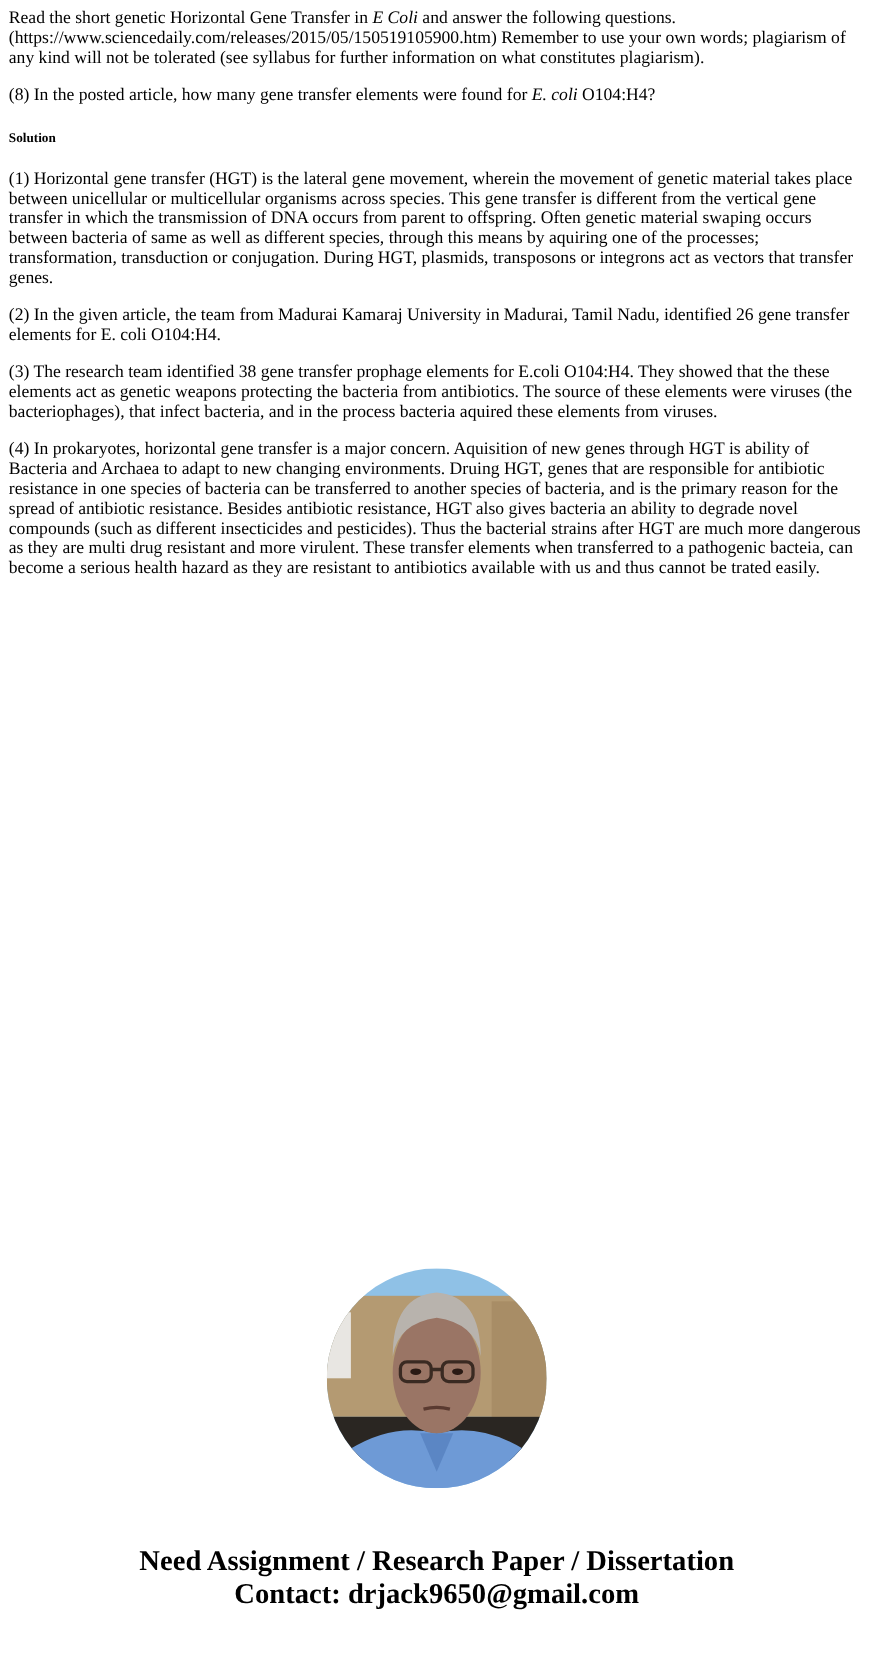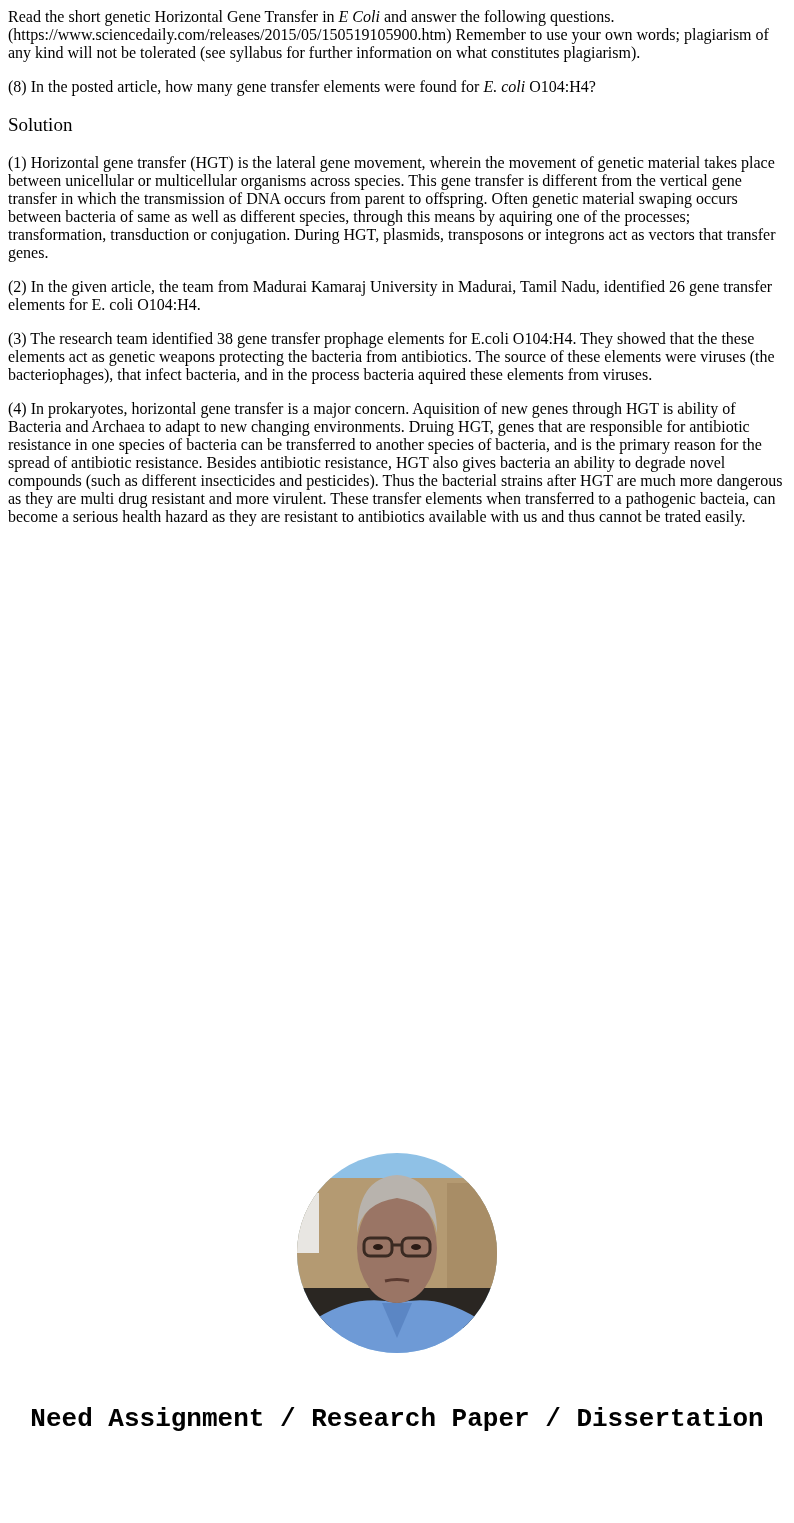--- a/index.html
+++ b/index.html
@@ -9,41 +9,41 @@
       position: relative;
       overflow: hidden;
       font-family: "Liberation Serif", "DejaVu Serif", serif;
       font-size: 16px;
       line-height: 18px;
       color: #000;
     }
     .content { position: absolute; left: 8px; top: 8px; width: 778px; }
     p { margin: 0 0 16px 0; }
     h3 {
-      font-size: 19px;
-      font-weight: normal;
+      font-size: 12px;
+      font-weight: bold;
       margin: 18px 0 18px 0;
       line-height: 22px;
     }
     .avatar-wrap {
       position: absolute;
       left: 297px;
       top: 1153px;
       width: 200px;
       height: 200px;
       border-radius: 50%;
       overflow: hidden;
     }
     .footer {
       position: absolute;
       left: 0;
       top: 1404px;
       width: 794px;
       text-align: center;
-      font-family: Liberation Mono, monospace;
+      font-family: Liberation Serif, serif;
       font-weight: bold;
       font-size: 26px;
       line-height: 30px;
     }
     .footer div { margin: 0; }
   </style>
 </head>
 <body>
 
 <div class="content">
@@ -73,13 +73,14 @@
     <rect x="105" y="85" width="28" height="18" rx="6" fill="none" stroke="#3a2a22" stroke-width="3"></rect>
     <line x1="95" y1="92" x2="105" y2="92" stroke="#3a2a22" stroke-width="3"></line>
     <ellipse cx="81" cy="94" rx="5" ry="3" fill="#2a1a14"></ellipse>
     <ellipse cx="119" cy="94" rx="5" ry="3" fill="#2a1a14"></ellipse>
     <path d="M88 128 Q100 125 112 128" stroke="#5a3a30" stroke-width="3" fill="none"></path>
   </svg>
 </div>
 
 <div class="footer">
   <div>Need Assignment / Research Paper / Dissertation</div>
+  <div>Contact: drjack9650@gmail.com</div>
 </div>
 
 </body></html>

